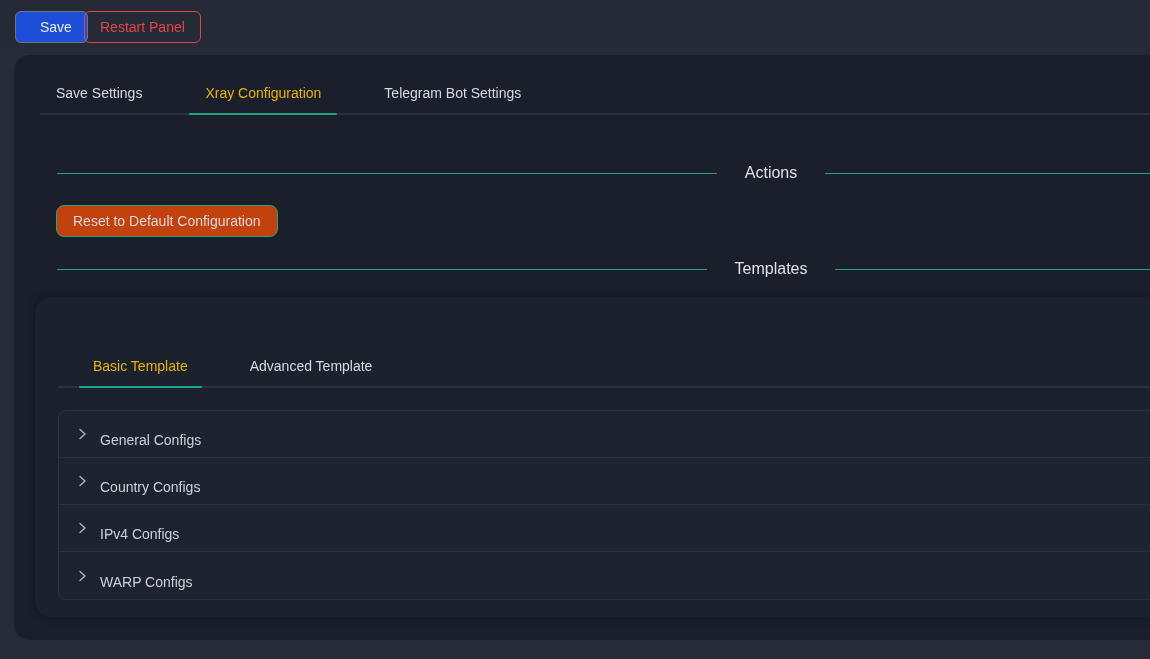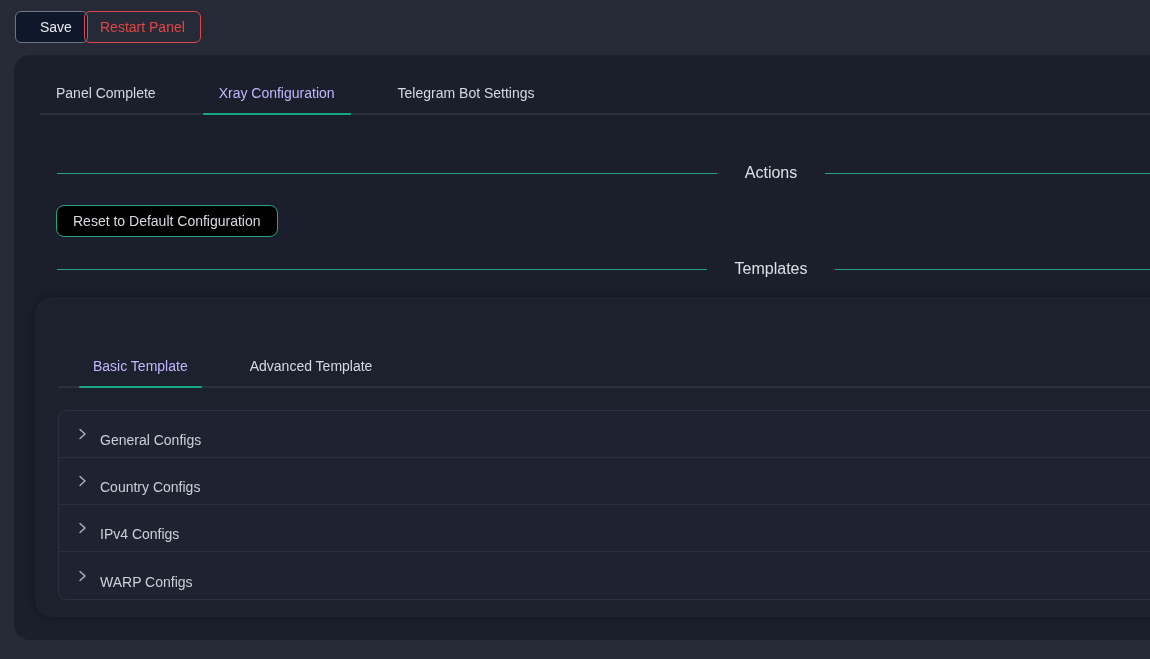--- a/index.html
+++ b/index.html
@@ -21,21 +21,21 @@
     height: 32px;
     border-radius: 6px;
     font-size: 14px;
     font-family: inherit;
     padding: 0 15px;
     cursor: pointer;
     line-height: 30px;
   }
   .btn-save {
     left: 15px;
-    background: #0f172a;
+    background: #1d4ed8;
     border: 1px solid #707684;
     color: #e9ebee;
     padding-left: 24px;
   }
   .btn-restart {
     left: 84px;
     background: transparent;
     border: 1px solid #e04749;
     color: #e04749;
   }
@@ -55,21 +55,21 @@
     border-bottom: 2px solid #2b303d;
   }
   .tab {
     padding: 12px 16px;
     font-size: 14px;
     color: #d6dae0;
     cursor: pointer;
     position: relative;
     white-space: nowrap;
   }
-  .tab.active { color: #c4b5fd; }
+  .tab.active { color: #eab308; }
   .tab.active::after {
     content: "";
     position: absolute; left: 0; right: 0; bottom: -2px;
     height: 2px; background: #17a880; border-radius: 2px;
   }
 
   
   .divider {
     position: absolute; left: 43px; right: 29px;
     display: flex; align-items: center;
@@ -83,21 +83,21 @@
   }
   .divider::before { flex: 1; margin-right: 28px; }
   .divider::after  { flex: 1; margin-left: 28px; }
   .divider-actions   { top: 106px; }
   .divider-templates { top: 202px; }
 
   
   .btn-reset {
     position: absolute; left: 42px; top: 150px;
     height: 32px;
-    background: #000000;
+    background: #c2410c;
     border: 1px solid #2aa47e;
     border-radius: 8px;
     color: #d8dbe0;
     font-size: 14px;
     font-family: inherit;
     padding: 0 16px;
     cursor: pointer;
   }
 
   
@@ -149,21 +149,21 @@
 <body>
 
 <div class="topbar">
   <button class="btn btn-save">Save</button>
   <button class="btn btn-restart">Restart Panel</button>
 </div>
 
 <div class="card">
 
   <div class="tabs">
-    <div class="tab">Panel Complete</div>
+    <div class="tab">Save Settings</div>
     <div class="tab active">Xray Configuration</div>
     <div class="tab">Telegram Bot Settings</div>
   </div>
 
   <div class="divider divider-actions">
     <span>Actions</span>
   </div>
 
   <button class="btn-reset">Reset to Default Configuration</button>
 

